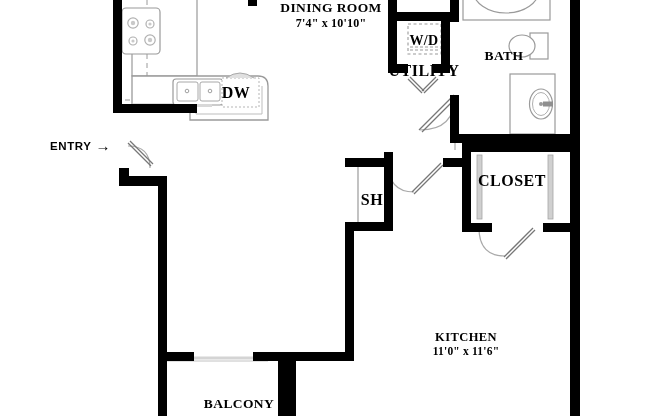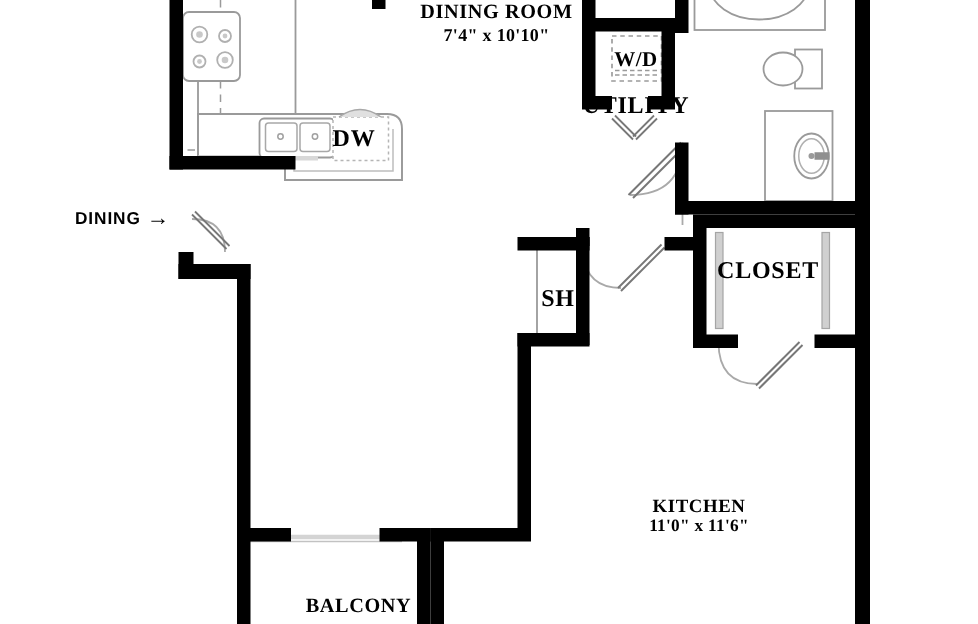--- a/index.html
+++ b/index.html
@@ -242,30 +242,33 @@
       <rect x="345" y="222" width="48" height="9"></rect>
       <rect x="384" y="152" width="9" height="12"></rect>
 
       <rect x="345" y="222" width="9" height="132"></rect>
       <rect x="287" y="352" width="67" height="9"></rect>
       <rect x="287" y="352" width="9" height="64"></rect>
     </g>
   </svg>
 
   <div class="entry-wrap" style="left:50px; top:138px;">
-    <span>DINING</span>
+    <span>ENTRY</span>
     <span class="entry-arrow">→</span>
   </div>
 
 
   <div class="room-label lbl-lg" style="left:261px; top:0px; width:140px;">
     <div>DINING ROOM</div>
     <div class="dim">7'4" x 10'10"</div>
   </div>
 
+  <div class="room-label lbl-lg" style="left:464px; top:48px; width:80px;">
+    <div>BATH</div>
+  </div>
 
   <div class="room-label lbl-sm" style="left:384px; top:62px; width:80px;">
     <div>UTILITY</div>
   </div>
 
   <div class="room-label lbl-sm" style="left:472px; top:172px; width:80px;">
     <div>CLOSET</div>
   </div>
 
 

